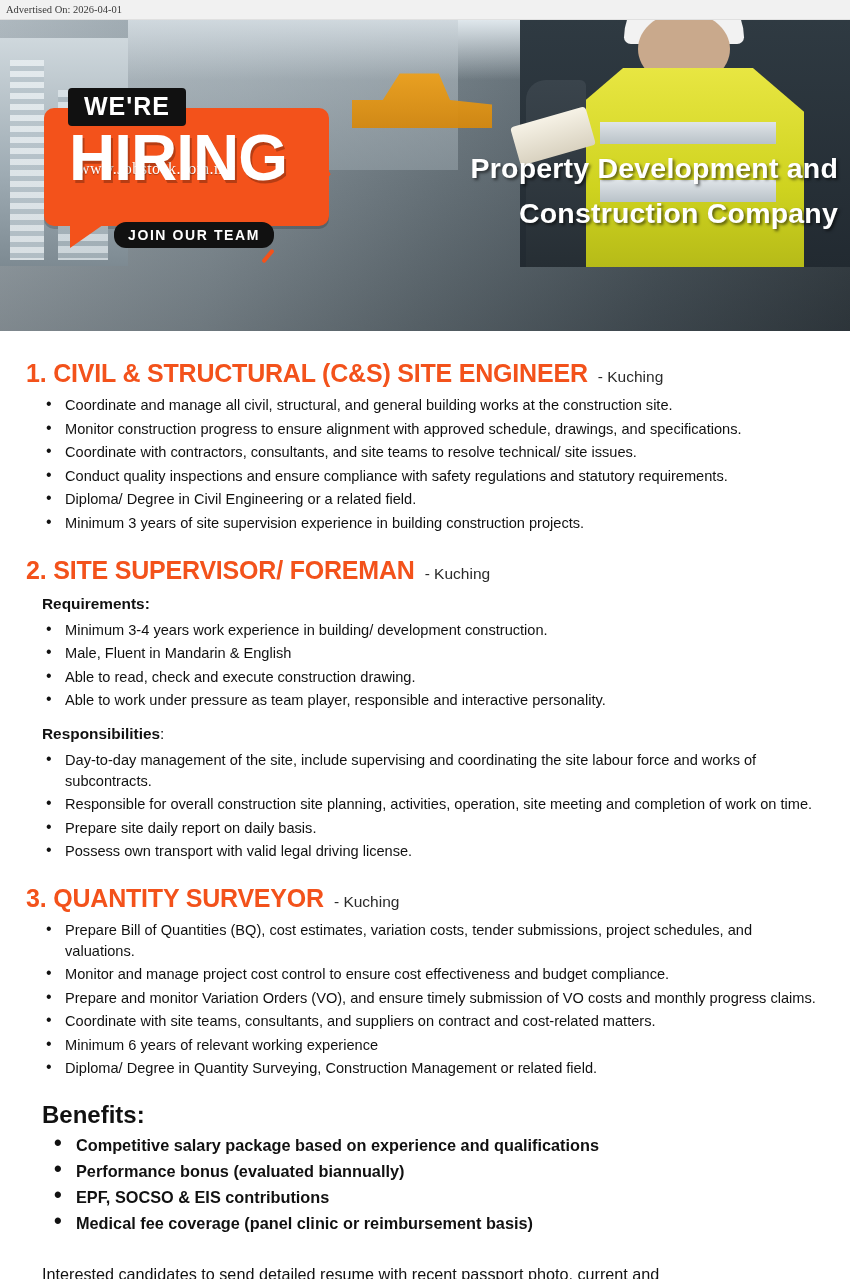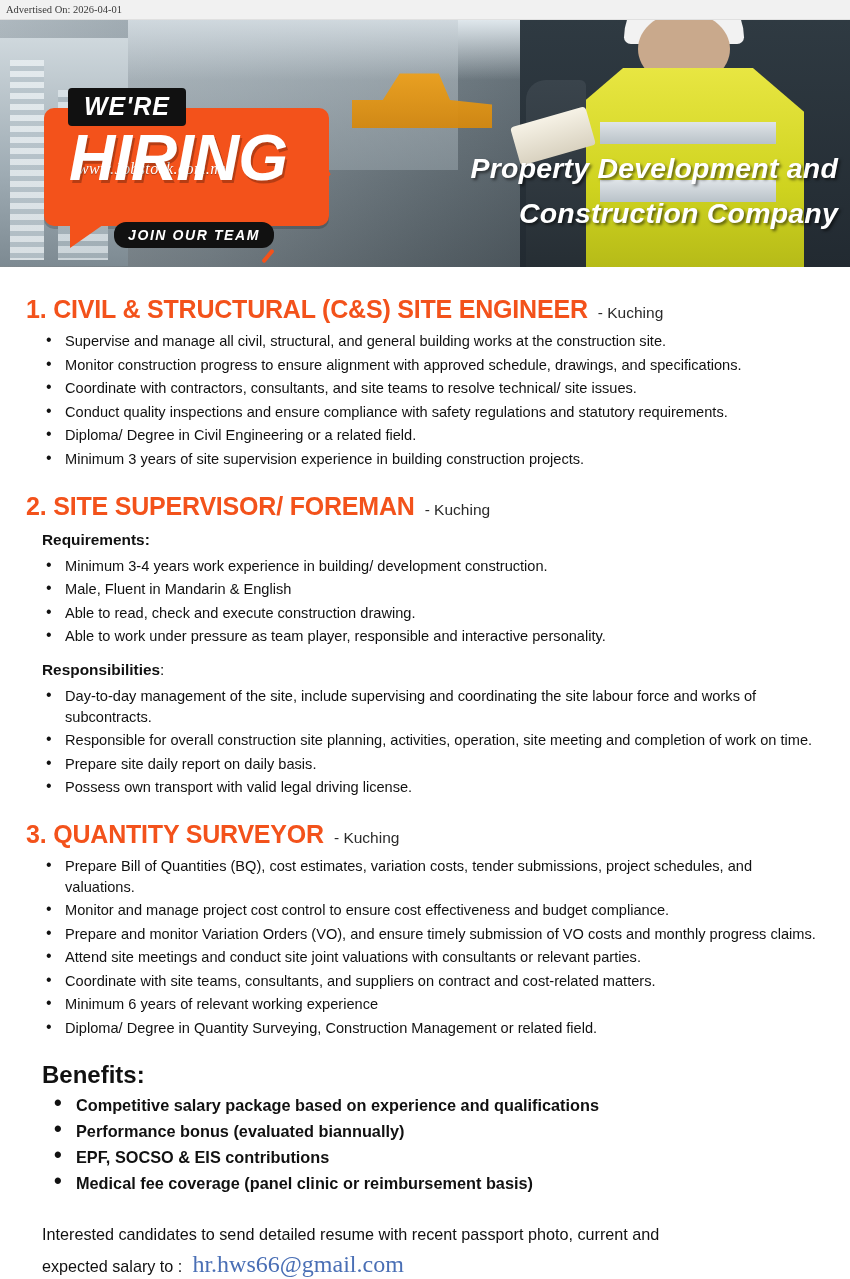--- a/index.html
+++ b/index.html
@@ -24,25 +24,24 @@
   }
   .topbar span {
     font-size: 10.5px;
     color: #3a3a3a;
     font-family: "Liberation Serif", serif;
   }
 
   
   .hero {
     position: relative;
-    height: 247px;
+    height: 311px;
     width: 850px;
     overflow: hidden;
     background: #8b5cf6;
-    font-style: italic;
   }
   .hero-photo {
     position: absolute; inset: 0;
     background:
       linear-gradient(180deg, rgba(255,255,255,0.06) 0%, rgba(0,0,0,0.22) 100%),
       linear-gradient(100deg, #a9b4bb 0%, #8d9aa2 28%, #6d7a82 52%, #4e5a62 78%, #39434a 100%);
   }
   
   .city {
     position:absolute; left:0; top:18px; width:128px; height:228px;
@@ -242,21 +241,21 @@
   </div>
 
   <div class="content">
 
     <div>
       <div class="job-head">
         <span class="job-title">1. CIVIL &amp; STRUCTURAL (C&amp;S) SITE ENGINEER</span>
         <span class="job-loc">- Kuching</span>
       </div>
       <ul class="bullets">
-        <li>Supervise and manage all civil, structural, and general building works at the construction site.</li>
+        <li>Coordinate and manage all civil, structural, and general building works at the construction site.</li>
         <li>Monitor construction progress to ensure alignment with approved schedule, drawings, and specifications.</li>
         <li>Coordinate with contractors, consultants, and site teams to resolve technical/ site issues.</li>
         <li>Conduct quality inspections and ensure compliance with safety regulations and statutory requirements.</li>
         <li>Diploma/ Degree in Civil Engineering or a related field.</li>
         <li>Minimum 3 years of site supervision experience in building construction projects.</li>
       </ul>
     </div>
 
     <div>
       <div class="job-head" style="margin-top:22px;">
@@ -283,21 +282,20 @@
 
     <div>
       <div class="job-head" style="margin-top:22px;text-align:center;">
         <span class="job-title">3. QUANTITY SURVEYOR</span>
         <span class="job-loc">- Kuching</span>
       </div>
       <ul class="bullets">
         <li>Prepare Bill of Quantities (BQ), cost estimates, variation costs, tender submissions, project schedules, and valuations.</li>
         <li>Monitor and manage project cost control to ensure cost effectiveness and budget compliance.</li>
         <li>Prepare and monitor Variation Orders (VO), and ensure timely submission of VO costs and monthly progress claims.</li>
-        <li>Attend site meetings and conduct site joint valuations with consultants or relevant parties.</li>
         <li>Coordinate with site teams, consultants, and suppliers on contract and cost-related matters.</li>
         <li>Minimum 6 years of relevant working experience</li>
         <li>Diploma/ Degree in Quantity Surveying, Construction Management or related field.</li>
       </ul>
     </div>
 
     <div>
       <div class="benefits-title">Benefits:</div>
       <ul class="benefits">
         <li>Competitive salary package based on experience and qualifications</li>

